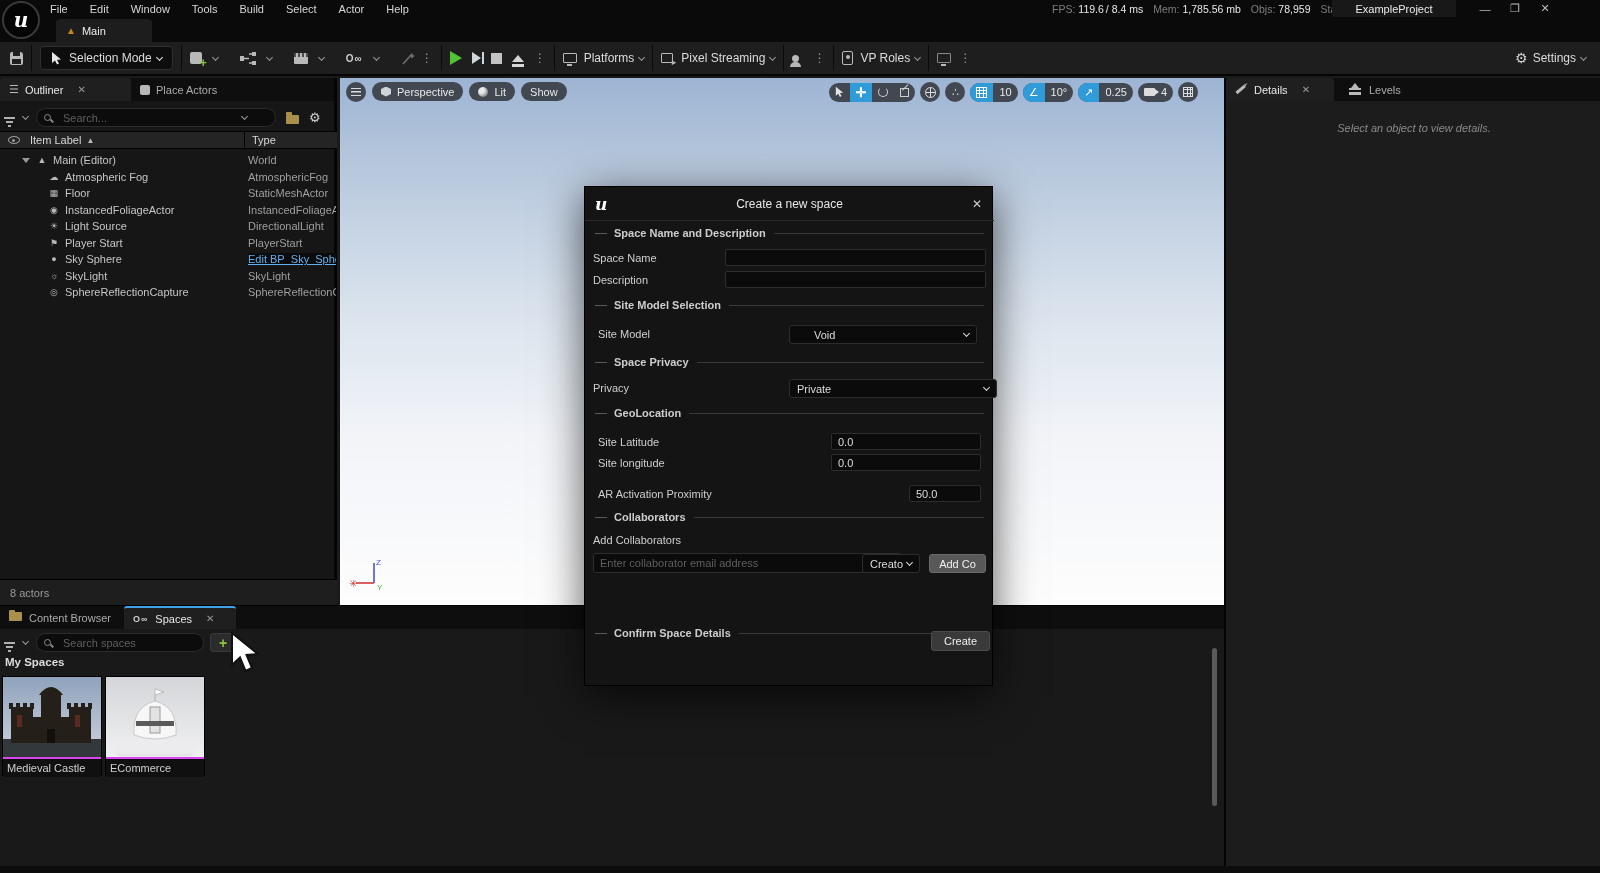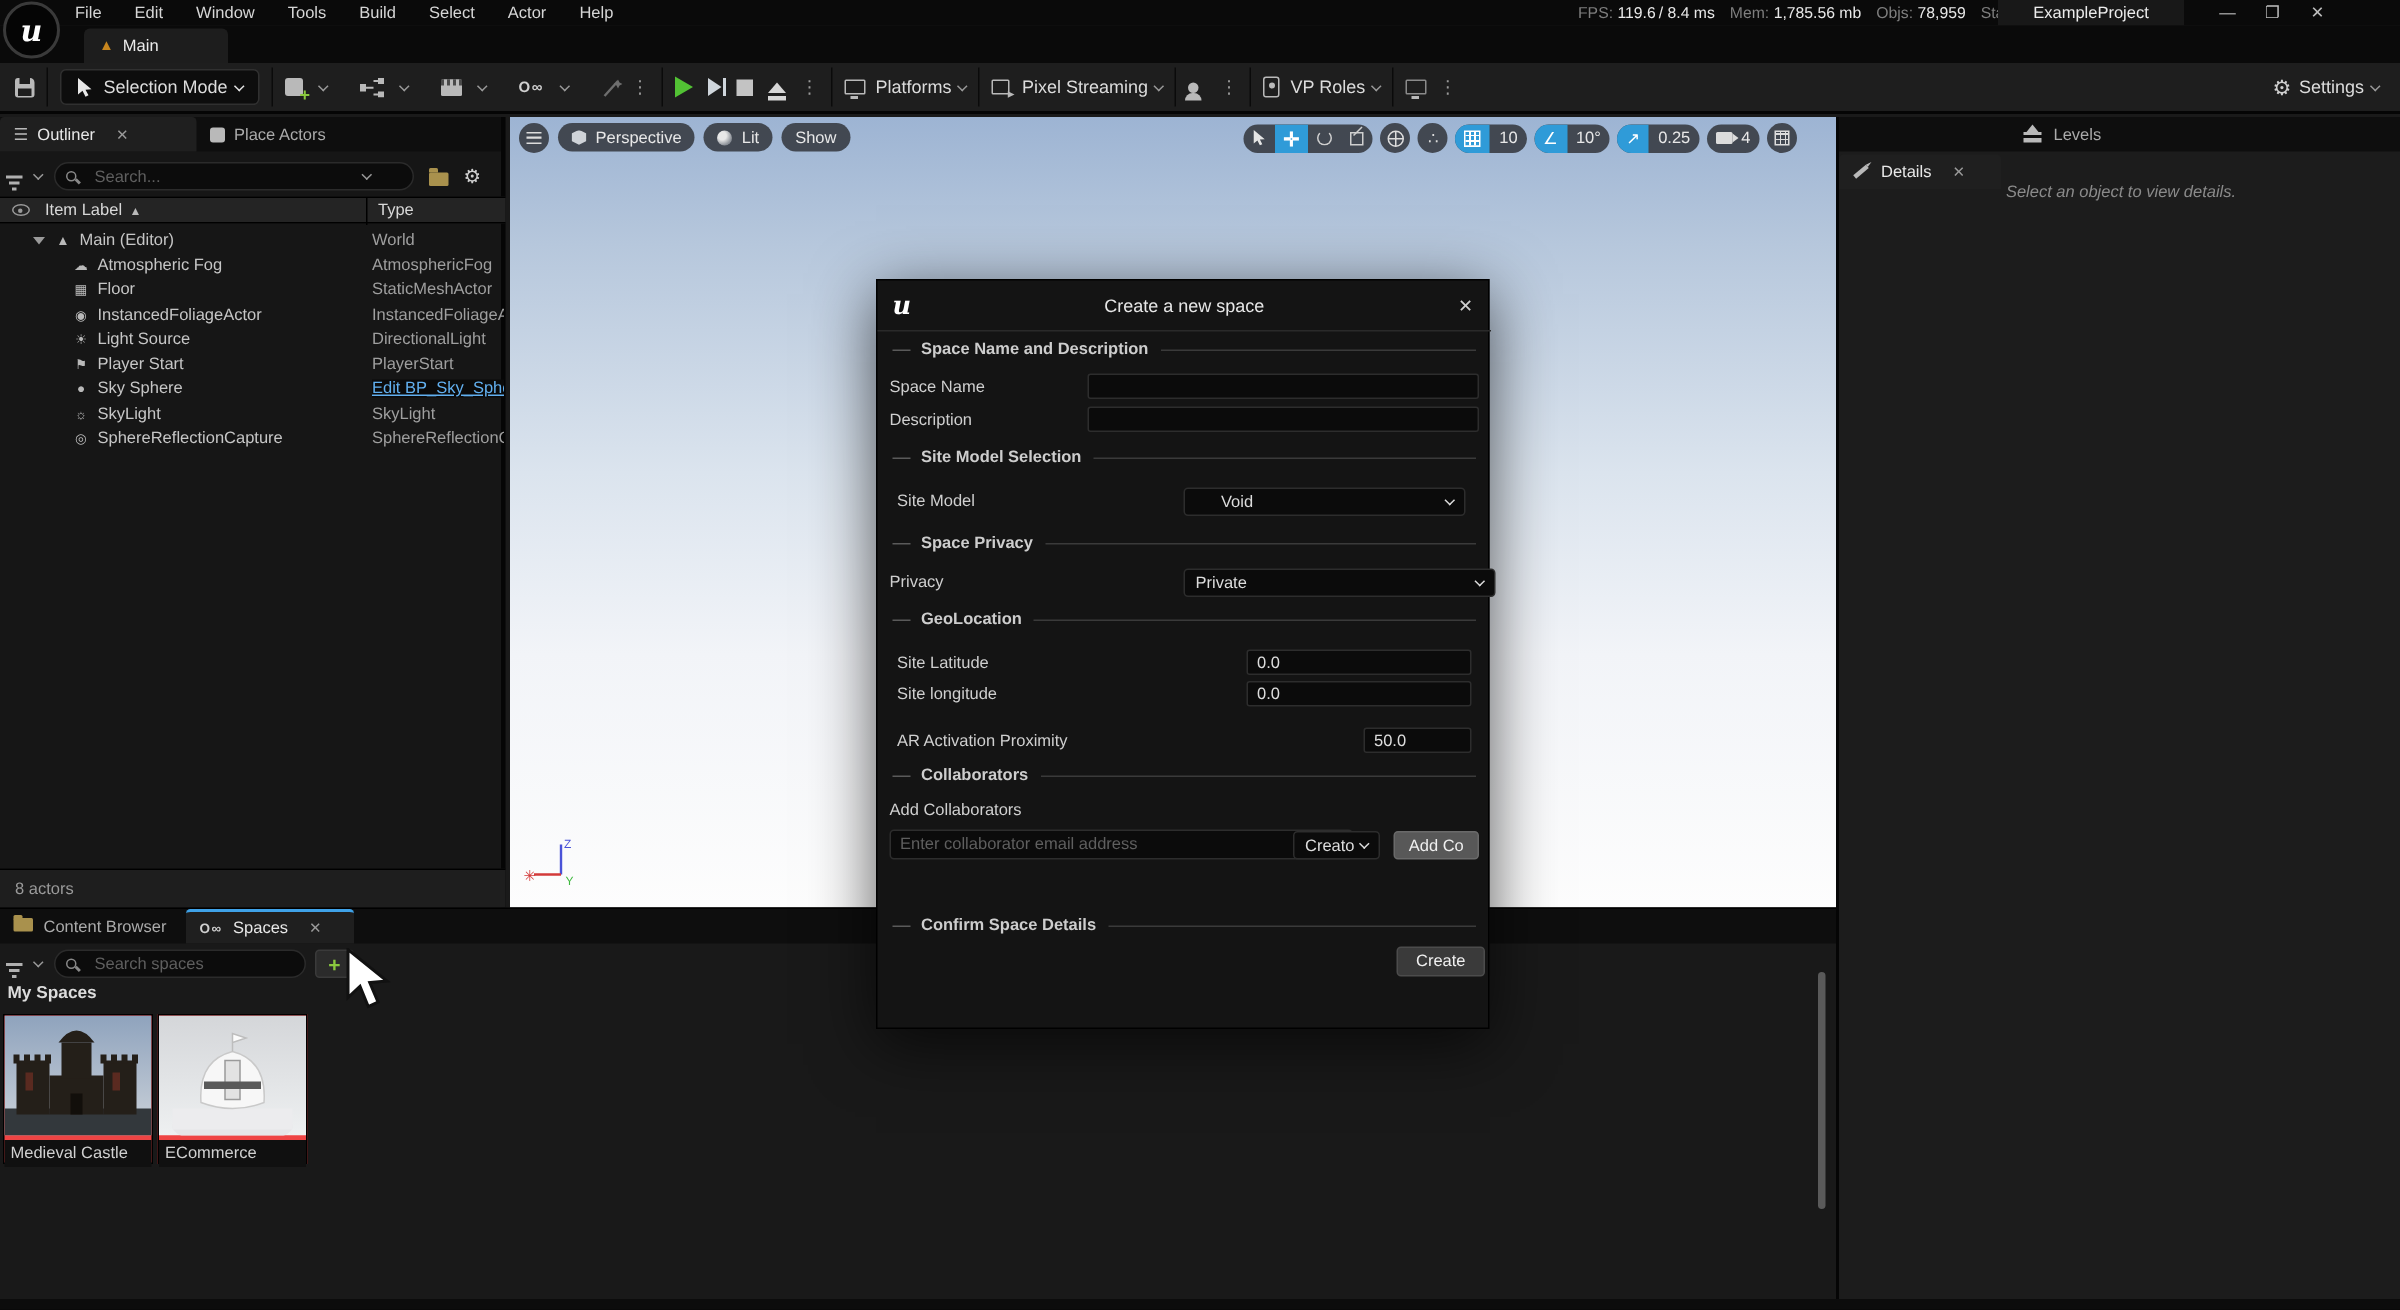--- a/index.html
+++ b/index.html
@@ -104,21 +104,21 @@
   .sechdr .line { flex:1; height:1px; background:#3a3a3a; margin-left:8px; }
   .dlg-label { color:#cfcfcf; font-size:11px; }
   .dlg-input { background:#0b0b0b; border:1px solid #2d2d2d; border-radius:2px; color:#dddddd; font-size:11px; padding:0 6px; font-family:"Liberation Sans",sans-serif; }
   .dlg-input::placeholder { color:#5f5f5f; }
   .dropdown { background:#0b0b0b; border:1px solid #2d2d2d; border-radius:3px; color:#dddddd; display:flex; align-items:center; padding:0 7px; font-size:11px; }
   .dropdown .chev { margin-left:auto; }
   .graybtn { background:#585858; border:1px solid #6a6a6a; border-radius:3px; color:#f0f0f0; display:flex; align-items:center; justify-content:center; font-size:11px; }
   .graybtn.darker { background:#3a3a3a; border-color:#4c4c4c; }
   .tblhead { background:#1f1f1f; border-top:1px solid #323232; border-bottom:1px solid #323232; color:#bcbcbc; }
   
-  .thumb { width:100px; height:100px; border:1px solid #000; background:#ef4444; }
+  .thumb { width:100px; height:100px; border:1px solid #000; background:#d946ef; }
   .thumb .label { height:18px; background:#101010; color:#d0d0d0; display:flex; align-items:center; padding:0 4px; font-size:11px; white-space:nowrap; overflow:hidden; }
   .plusbtn { background:#2b2b2b; border:1px solid #3a3a3a; border-radius:3px; width:26px; height:19px; color:#8ac93e; font-weight:bold; font-size:14px; display:flex; align-items:center; justify-content:center; }
 </style>
 </head>
 <body>
 
 <div id="app">
 
   <div class="abs titlebar fx">
     <div class="fx" style="margin-left:50px;">
@@ -475,21 +475,21 @@
         <path d="M49 24 L49 12 L58 15 L49 18 Z" fill="#fbfbfb" stroke="#bdbdbd"></path>
       </svg>
       <div class="label">ECommerce</div>
     </div>
 
     <div class="abs" style="left:1212px; top:42px; width:5px; height:158px; background:#5a5a5a; border-radius:3px;"></div>
   </div>
 
   <div class="abs" style="left:1224px; top:78px; width:376px; height:788px; background:#1c1c1c; border-left:2px solid #050505;">
     <div class="ptabrow">
-      <div class="ptab active" style="width:108px;margin-top:25px;">
+      <div class="ptab active" style="width:108px;">
         <span class="pencil" style="margin-right:8px;"></span>
         <span>Details</span>
         <span class="close">✕</span>
       </div>
       <div class="ptab" style="margin-left:6px;">
         <span class="layers-ico" style="margin-right:8px;"></span>
         <span>Levels</span>
       </div>
     </div>
     <div class="abs" style="left:0; top:44px; width:376px; text-align:center; color:#8a8a8a; font-style:italic;">Select an object to view details.</div>
@@ -556,21 +556,21 @@
     </div>
     <span class="dlg-label abs" style="left:8px; top:347px;">Add Collaborators</span>
     <input class="dlg-input abs" style="left: 8px; top: 366px; width: 309px; height: 20px; border-radius: 3px;" placeholder="Enter collaborator email address">
     <div class="dropdown abs" style="left:277px; top:367px; width:58px; height:19px;">
       <span style="overflow:hidden; white-space:nowrap;">Creato</span>
       <span class="chev"></span>
     </div>
     <div class="graybtn abs" style="left:344px; top:367px; width:57px; height:19px;">Add Co</div>
 
 
-    <div class="sechdr abs" style="left:10px; top:424px; width:389px;">
+    <div class="sechdr abs" style="left:10px; top:440px; width:389px;">
       <span class="dash"></span>
         <span>Confirm Space Details</span>
         <span class="line"></span>
     </div>
     <div class="graybtn darker abs" style="left:346px; top:444px; width:59px; height:20px;">Create</div>
   </div>
 
   <div class="abs" style="left:228px; top:632px; z-index:100; pointer-events:none;">
     <svg width="34" height="42" viewBox="0 0 34 42">
       <path d="M4 1 L4 33 L12 25.5 L17.5 39 L24 36 L18.5 23 L30 22 Z" fill="#ffffff" stroke="#111111" stroke-width="2"></path>

